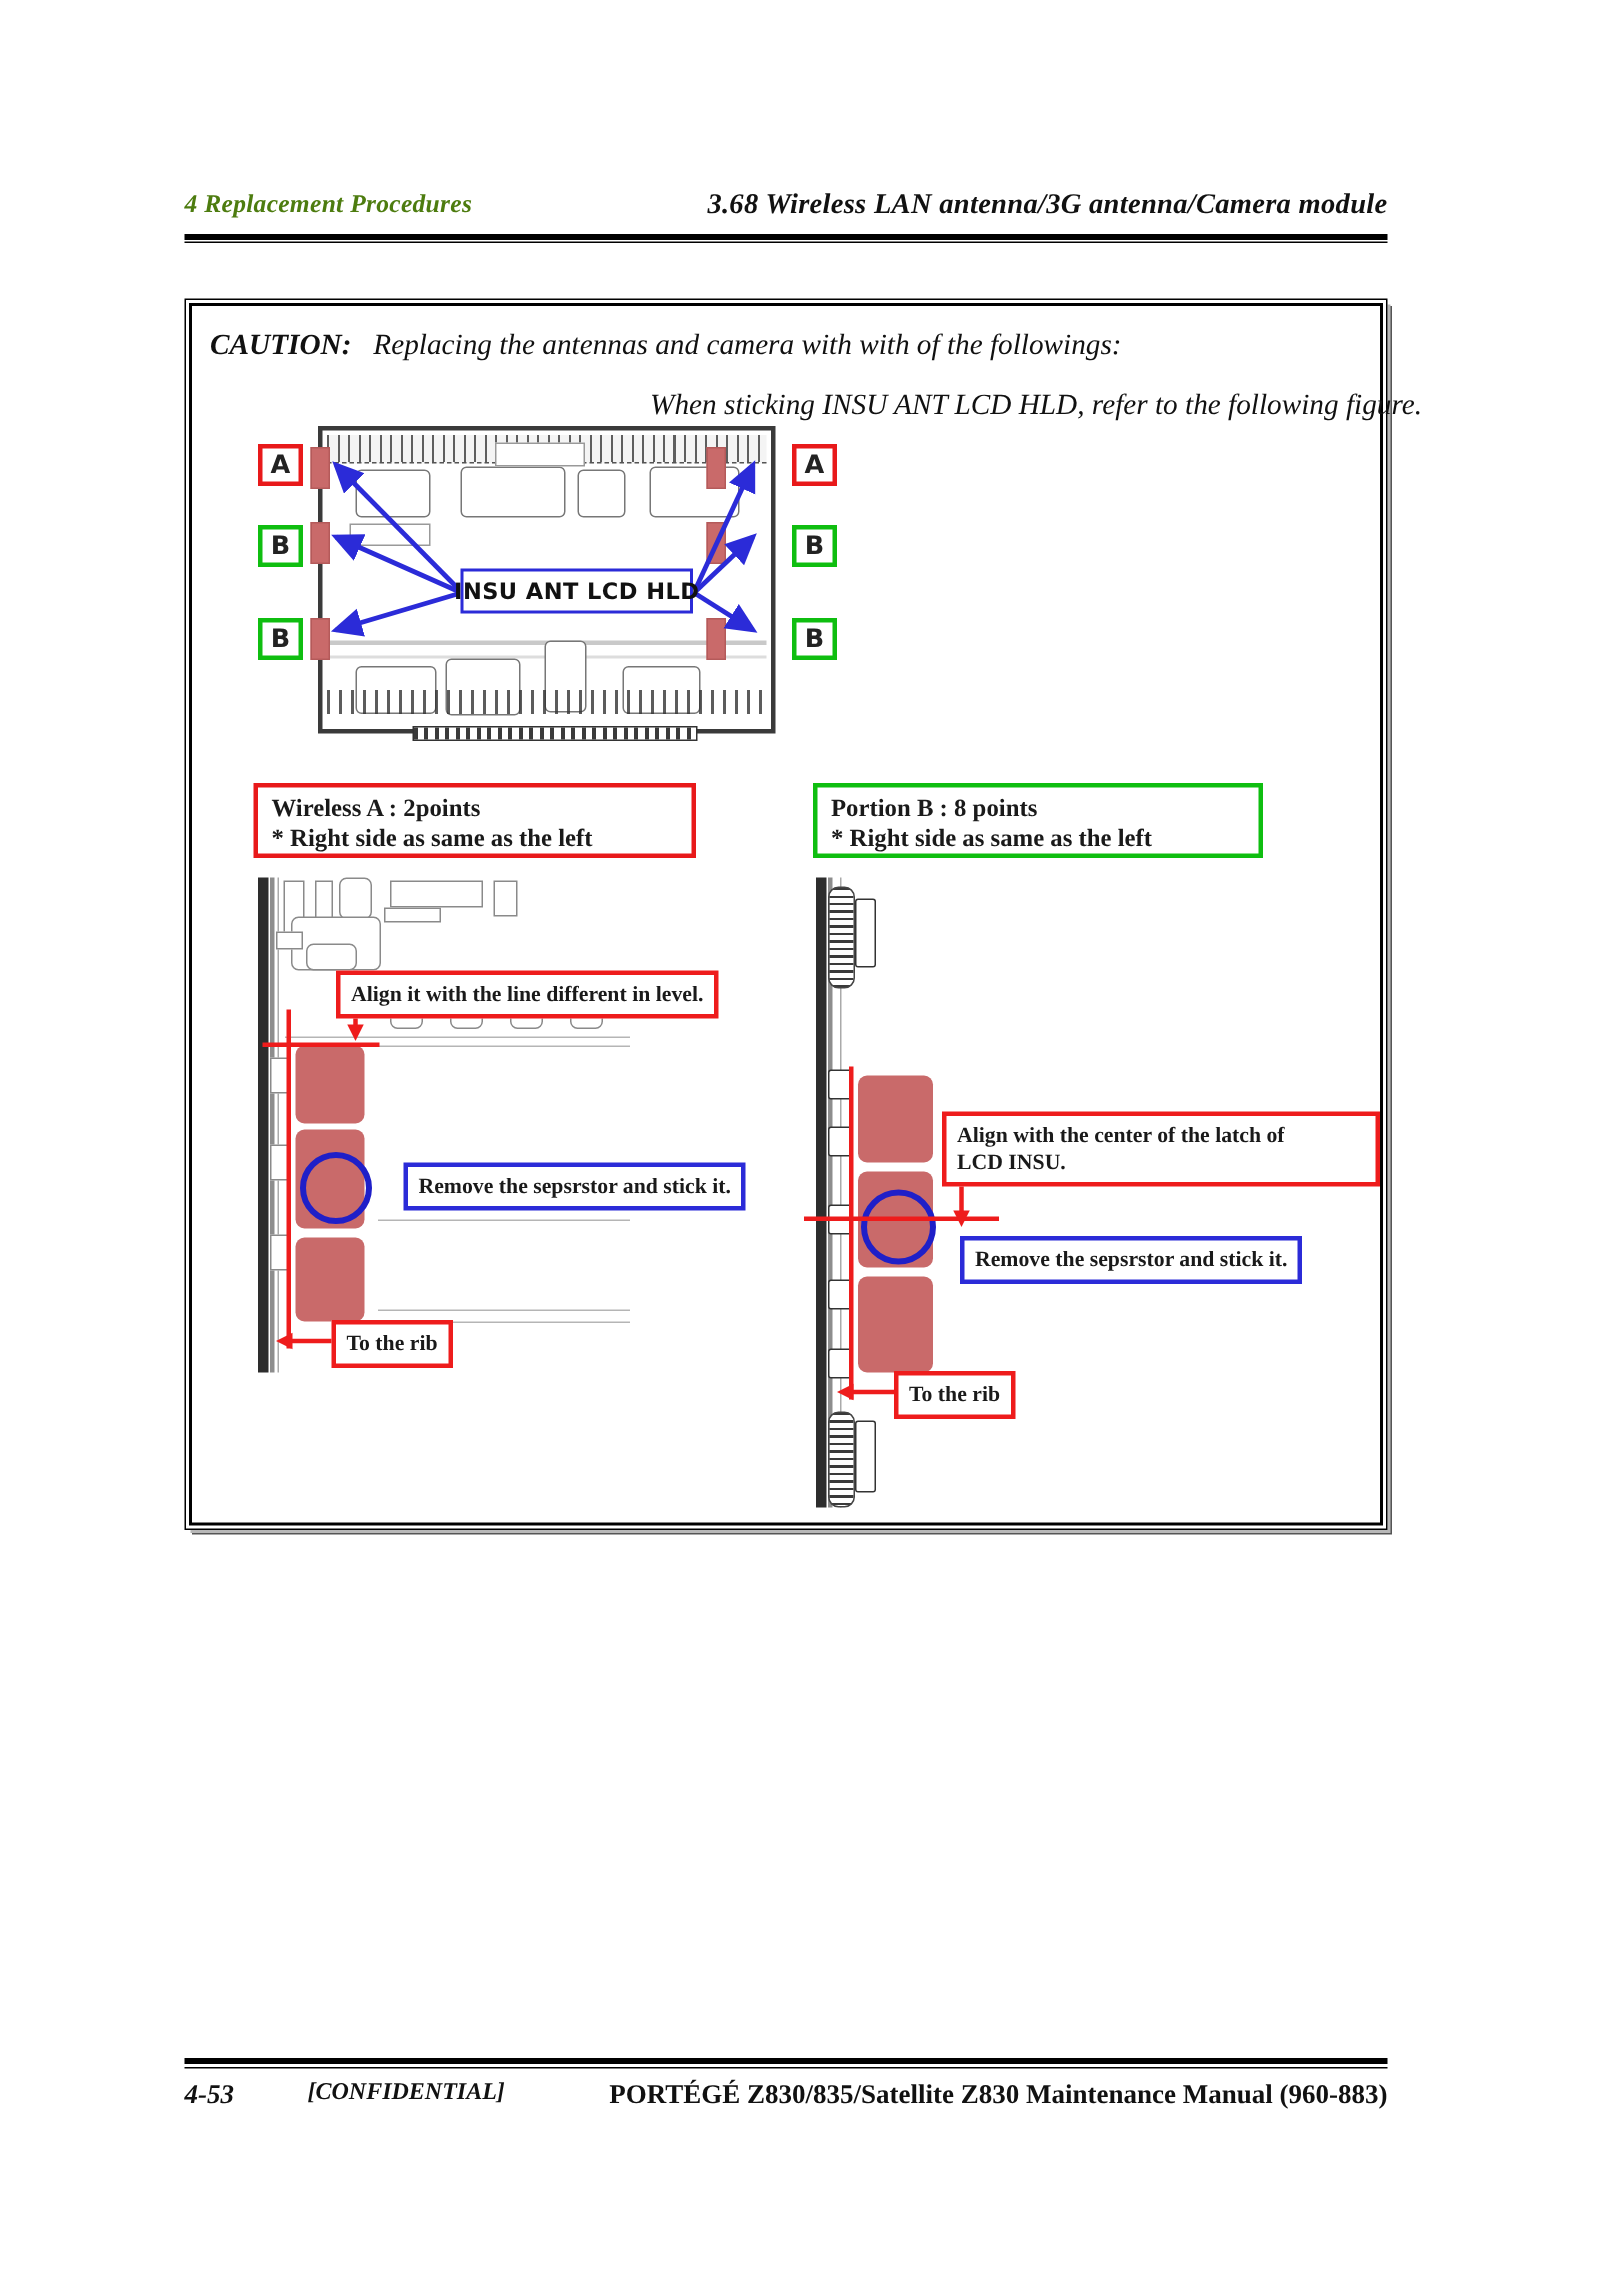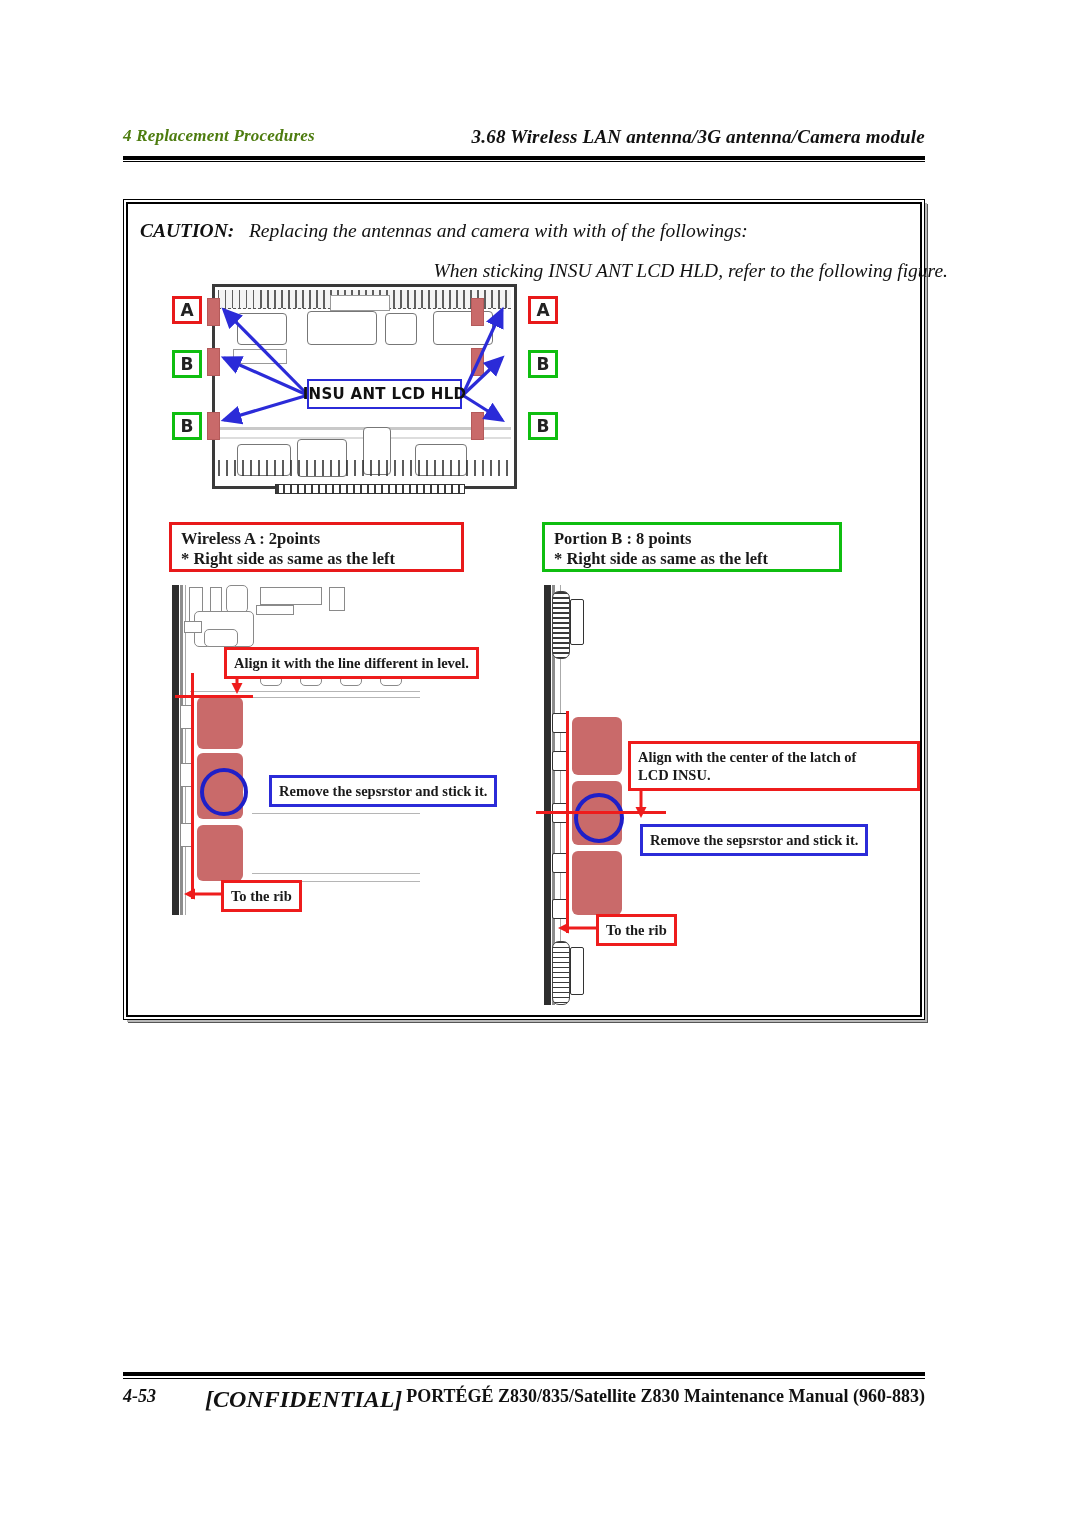--- a/index.html
+++ b/index.html
@@ -181,21 +181,21 @@
     position:absolute;left:123px;top:1372px;width:802px;height:46px;
   }
   .footer .rule{position:absolute;left:0;top:0;width:802px;height:4px;background:#000;}
   .footer .rule2{position:absolute;left:0;top:6px;width:802px;height:1px;background:#000;}
   .footer .f1{
     position:absolute;left:0;top:14px;font-style:italic;font-weight:bold;
     font-size:18px;color:#111;
   }
   .footer .f2{
     position:absolute;left:82px;top:14px;font-style:italic;font-weight:bold;
-    font-size:24px;color:#111;
+    font-size:16px;color:#111;
   }
   .footer .f3{
     position:absolute;right:0;top:14px;font-weight:bold;
     font-size:18px;color:#111;white-space:nowrap;
   }
 </style>
 </head>
 <body>
 
 <div class="page">

